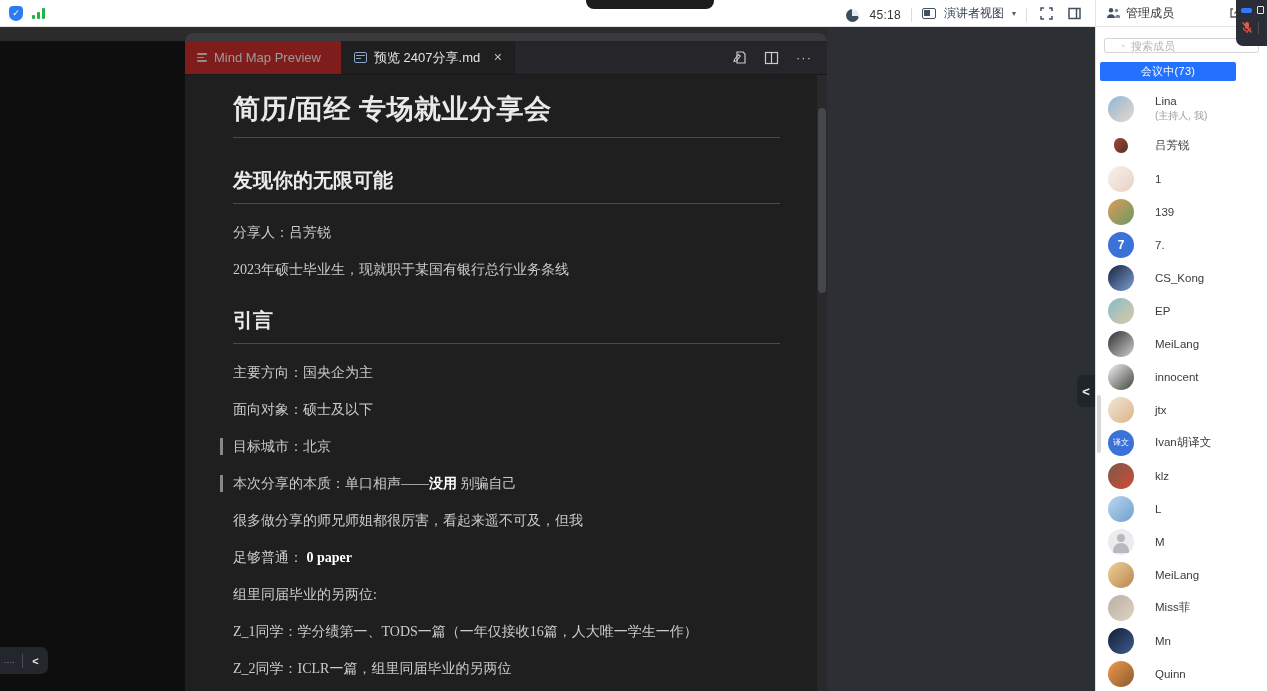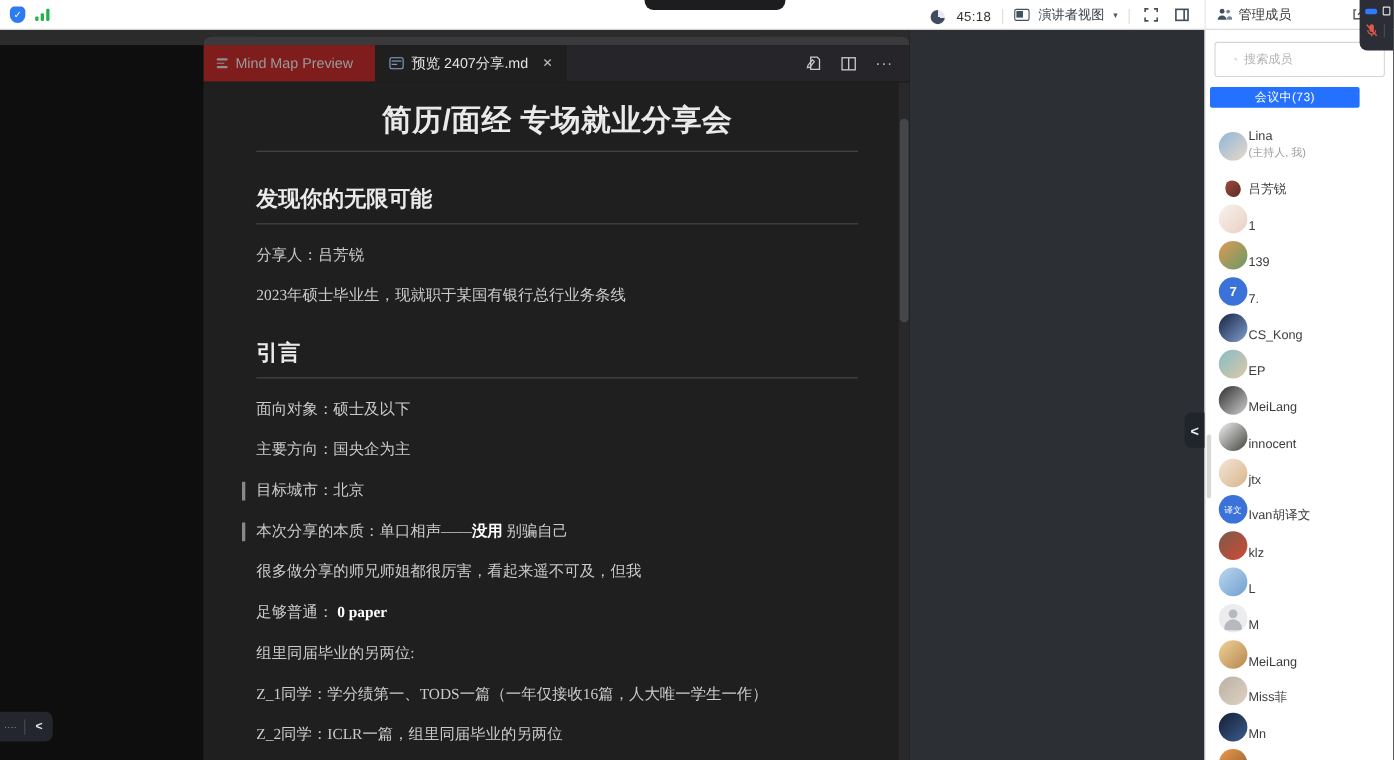--- a/index.html
+++ b/index.html
@@ -60,46 +60,46 @@
   .pv-ic { width:13px; height:11px; border:1.3px solid #8aa6c8; border-radius:2px; position:relative; }
   .pv-ic::before { content:""; position:absolute; left:1px; top:2px; right:1px; height:1.3px; background:#8aa6c8; }
   .pv-ic::after  { content:""; position:absolute; left:1px; top:5px; width:5px; height:1.3px; background:#8aa6c8; }
   .tab-close { margin-left:6px; font-size:11px; color:#bdbdbd; }
   .tab-actions { margin-left:auto; display:flex; align-items:center; gap:17px; padding-right:15px; color:#cacaca; }
   .more-dots { font-size:13px; letter-spacing:1px; color:#cacaca; }
 
   
   .doc { padding:8px 47px 0 48px; color:#cbcbcb; }
   .doc h1 { font-size:27px; font-weight:bold; color:#eaeaea; margin:8px 0 0; padding-bottom:10px;
-            border-bottom:1px solid #4a4a4a; letter-spacing:.5px;text-align:center; }
+            border-bottom:1px solid #4a4a4a; letter-spacing:.5px; }
   .doc h2 { font-size:20px; font-weight:bold; color:#eaeaea; margin:29px 0 0; padding-bottom:9px;
             border-bottom:1px solid #4a4a4a; }
   .doc p { font-size:14px; line-height:17px; margin:20px 0;font-family:Liberation Serif, serif; }
   .doc p.quote { border-left:3px solid #888; padding-left:10px; margin-left:-13px; }
   .doc strong { color:#fff; font-weight:bold; }
   .ed-scroll { position:absolute; right:0; top:42px; width:10px; height:616px; background:#29292c; }
   .ed-thumb { position:absolute; left:1px; top:33px; width:8px; height:185px; background:#45464a; border-radius:4px; }
 
   
   .collapse-handle { position:absolute; left:1077px; top:375px; width:18px; height:32px; background:#20242b;
                      border-radius:6px 0 0 6px; color:#f0f0f0; display:flex; align-items:center;
                      justify-content:center; font-size:13px; font-weight:bold; z-index:4; }
 
   
   .sidebar { position:absolute; left:1095px; top:27px; width:172px; height:664px; background:#fff;
              border-left:1px solid #dedede; z-index:3; }
-  .search { margin:11px 8px 9px 8px; height:32px; border:1px solid #d5d5d5; border-radius:3px;
+  .search { margin:11px 8px 9px 8px; height:15px; border:1px solid #d5d5d5; border-radius:3px;
             display:flex; align-items:center; gap:6px; padding:0 17px; background:#fff; }
   .search input { border:none; outline:none; width:110px; font-size:11px; color:#333;
                   font-family:"Liberation Sans","DejaVu Sans",sans-serif; }
   .search input::placeholder { color:#b3b3b3; }
   .meeting-tab { margin-left:4px; width:136px; height:19px; background:#2470FF; border-radius:2px; color:#fff;
                  font-size:11px; display:flex; align-items:center; justify-content:center; letter-spacing:.3px; }
   .plist { margin-top:7px; }
-  .prow { display:flex; align-items:flex-end; gap:1px; padding-left:12px; height:33px; }
+  .prow { display:flex; align-items:center; gap:21px; padding-left:12px; height:33px; }
   .prow.host { height:41px; }
   .avatar { width:26px; height:26px; border-radius:50%; flex:none; display:flex; align-items:center;
             justify-content:center; overflow:hidden; }
   .avatar.text { color:#fff; font-size:12px; font-weight:bold; }
   .avatar.text.small { font-size:8px; font-weight:normal; letter-spacing:0; }
   .avatar.default { background:#ececee; position:relative; }
   .avatar.default::before { content:""; position:absolute; top:5px; left:9px; width:8px; height:8px;
                             border-radius:50%; background:#b6b9be; }
   .avatar.default::after { content:""; position:absolute; top:14px; left:5px; width:16px; height:10px;
                            border-radius:8px 8px 0 0; background:#b6b9be; }
@@ -220,22 +220,22 @@
       </div>
     </div>
 
     <div class="doc">
       <h1>简历/面经 专场就业分享会</h1>
       <div class="doc-blocks">
           <h2><span>发现你的无限可能</span></h2>
           <p><span>分享人：吕芳锐</span></p>
           <p><span>2023年硕士毕业生，现就职于某国有银行总行业务条线</span></p>
           <h2><span>引言</span></h2>
+          <p><span>主要方向：国央企为主</span></p>
           <p><span>面向对象：硕士及以下</span></p>
-          <p><span>主要方向：国央企为主</span></p>
           <p class="quote"><span>目标城市：北京</span></p>
           <p class="quote"><span>本次分享的本质：单口相声——</span><strong>没用</strong><span> 别骗自己</span></p>
           <p><span>很多做分享的师兄师姐都很厉害，看起来遥不可及，但我</span></p>
           <p><span>足够普通： </span><strong>0 paper</strong></p>
           <p><span>组里同届毕业的另两位:</span></p>
           <p><span>Z_1同学：学分绩第一、TODS一篇（一年仅接收16篇，人大唯一学生一作）</span></p>
           <p><span>Z_2同学：ICLR一篇，组里同届毕业的另两位</span></p>
         </div>
     </div>
 

